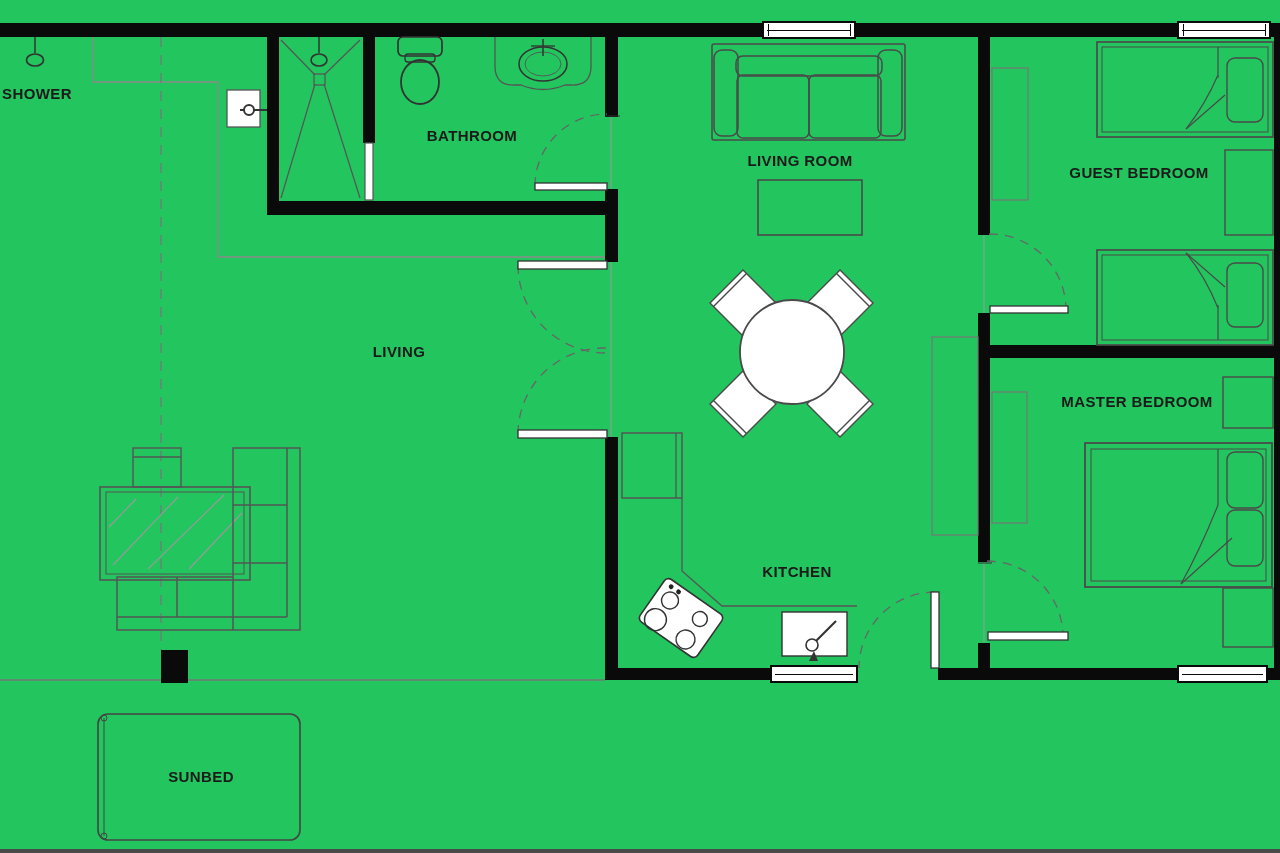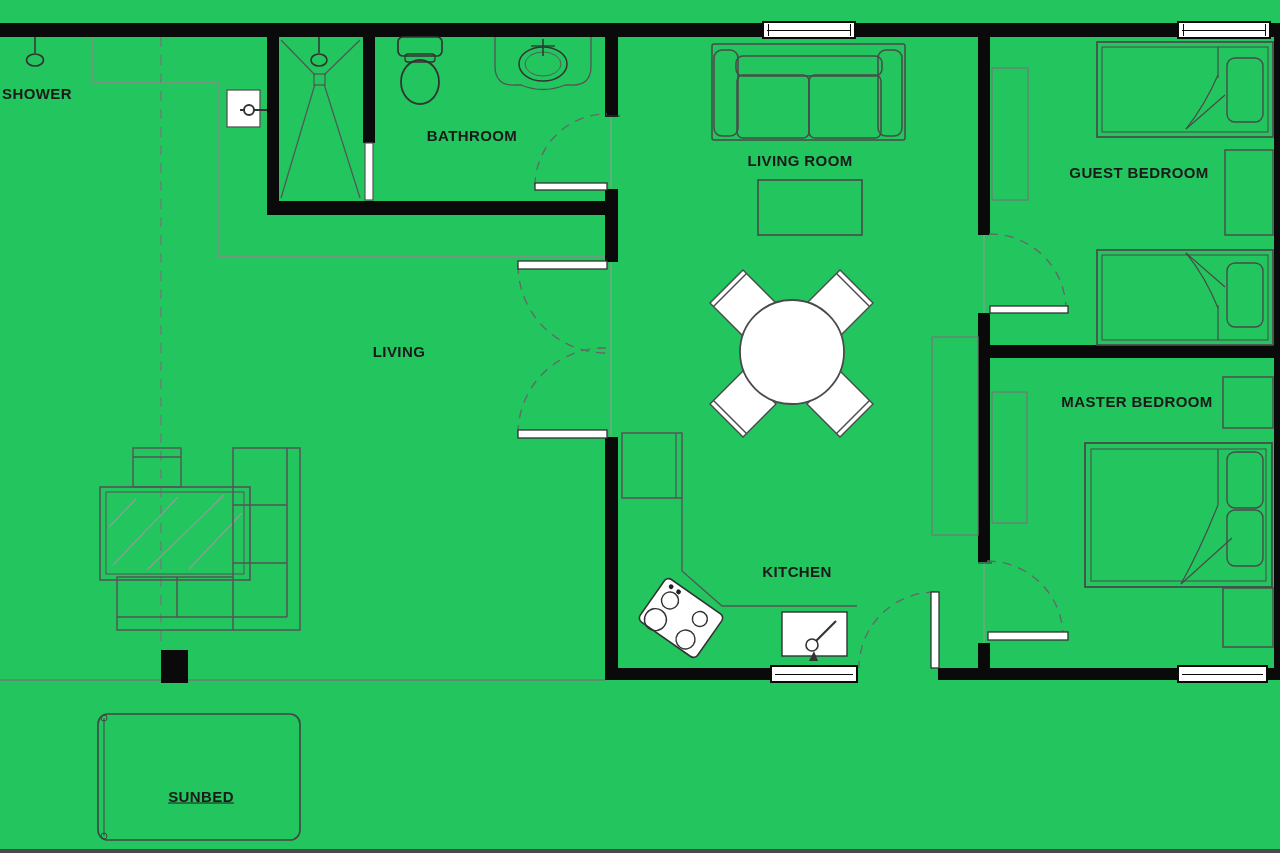--- a/index.html
+++ b/index.html
@@ -8,21 +8,21 @@
   #plan svg{position:absolute;left:0;top:0;}
   .lbl{position:absolute;transform:translate(-50%,-50%);white-space:nowrap;
        font-weight:700;font-size:15px;letter-spacing:0.4px;color:#1a1a1a;}
   .lbl-shower{left:37px;top:93px;}
   .lbl-bathroom{left:472px;top:135px;text-align:center;}
   .lbl-patio{left:399px;top:351px;}
   .lbl-living{left:800px;top:160px;}
   .lbl-kitchen{left:797px;top:535px;margin-top:36px;}
   .lbl-guest{left:1139px;top:172px;}
   .lbl-master{left:1137px;top:401px;}
-  .lbl-sunbed{left:201px;top:796px;text-decoration:underline;}
+  .lbl-sunbed{left:201px;top:776px;}
 </style>
 </head>
 <body>
 
 <div id="plan">
 
 <svg width="1280" height="853" viewBox="0 0 1280 853" xmlns="http://www.w3.org/2000/svg">
 
   <g stroke="#8a8a8a" stroke-width="1.3" fill="none">
     <polyline points="93,37 93,82 218,82 218,257 605,257"></polyline>

